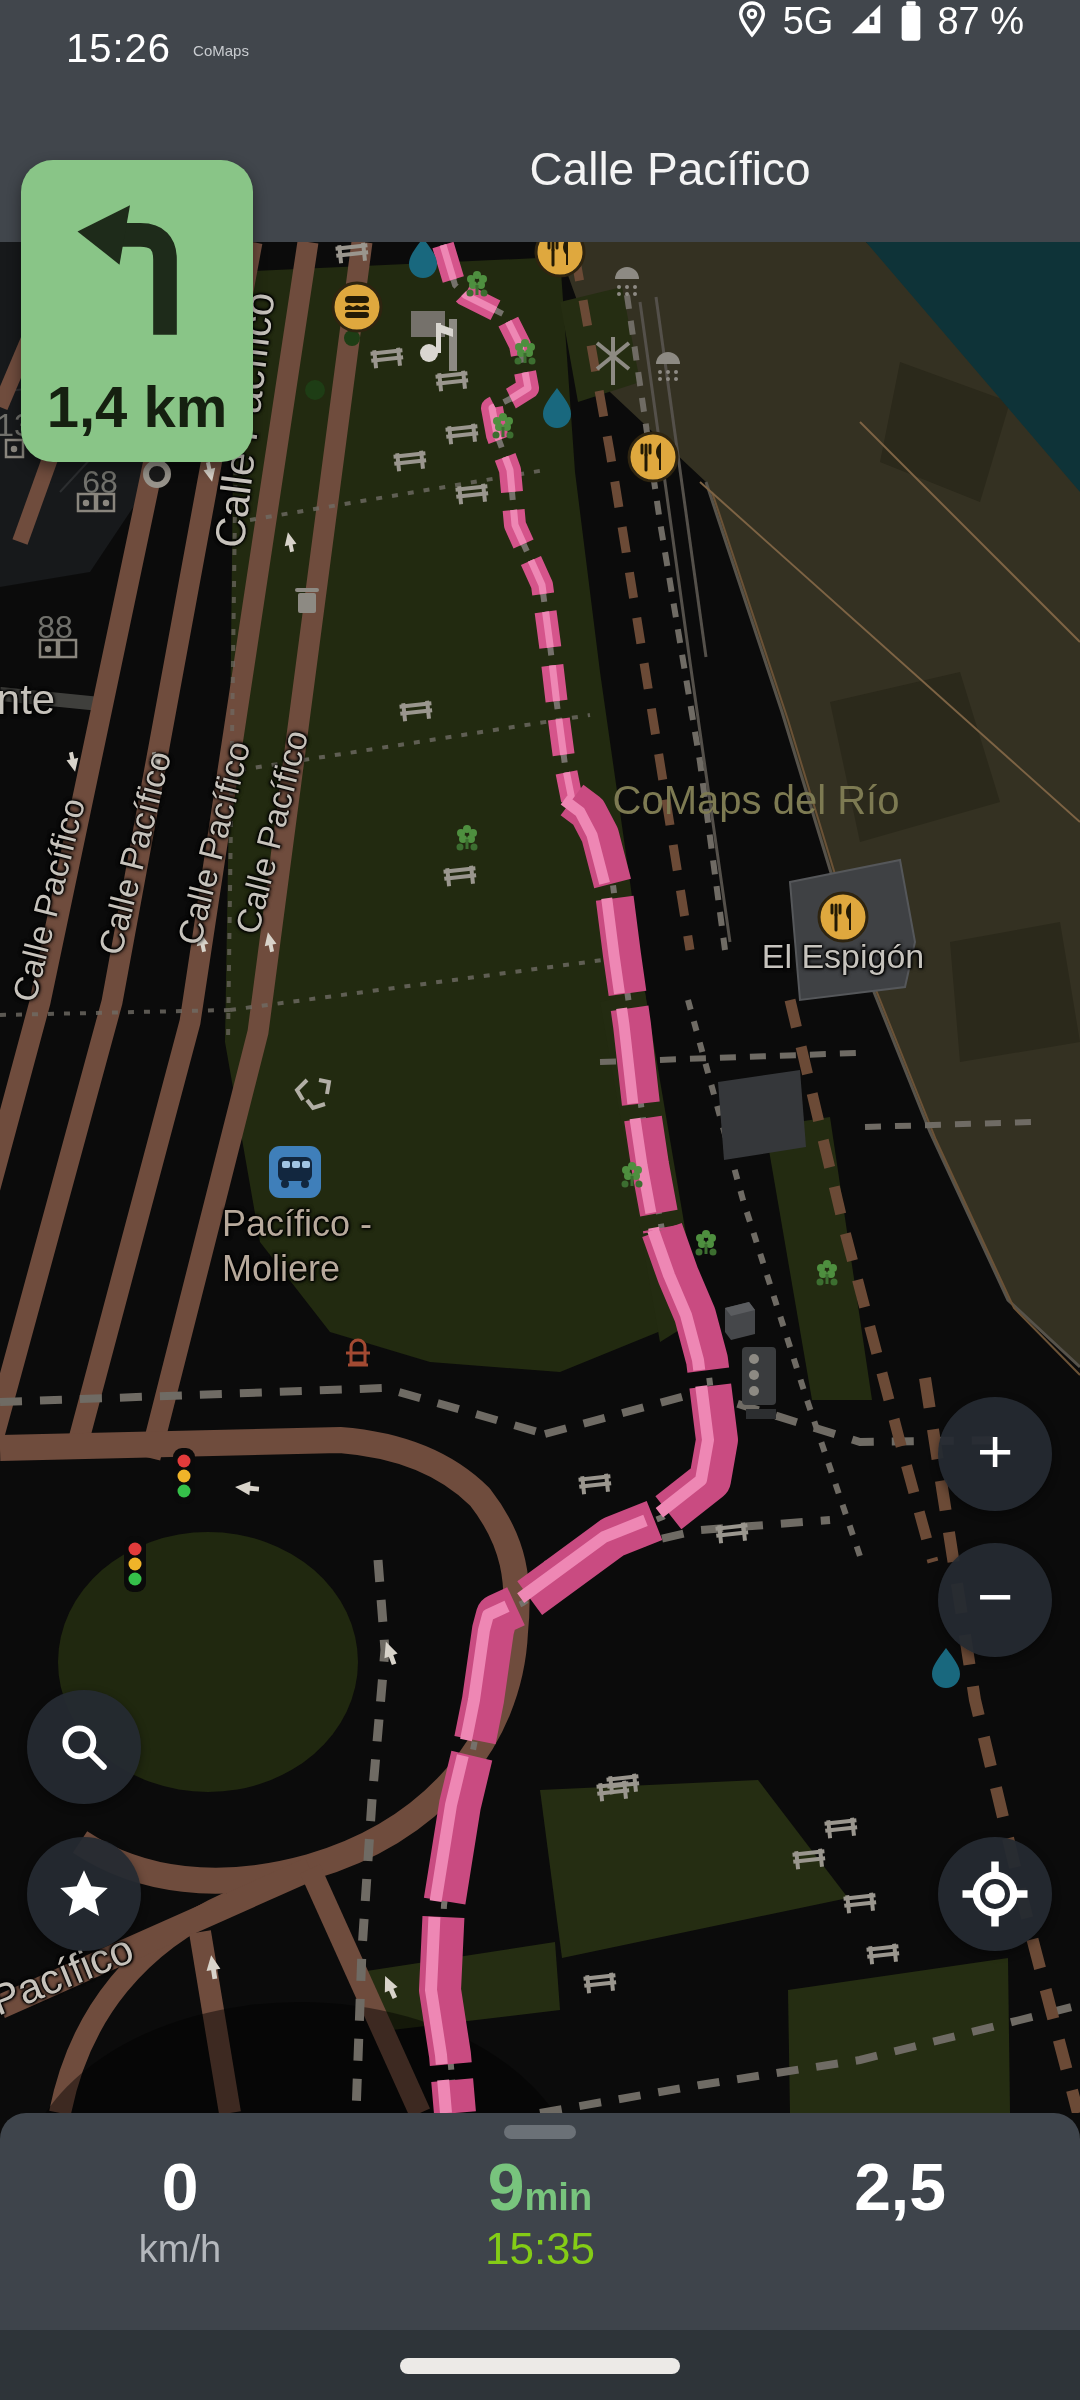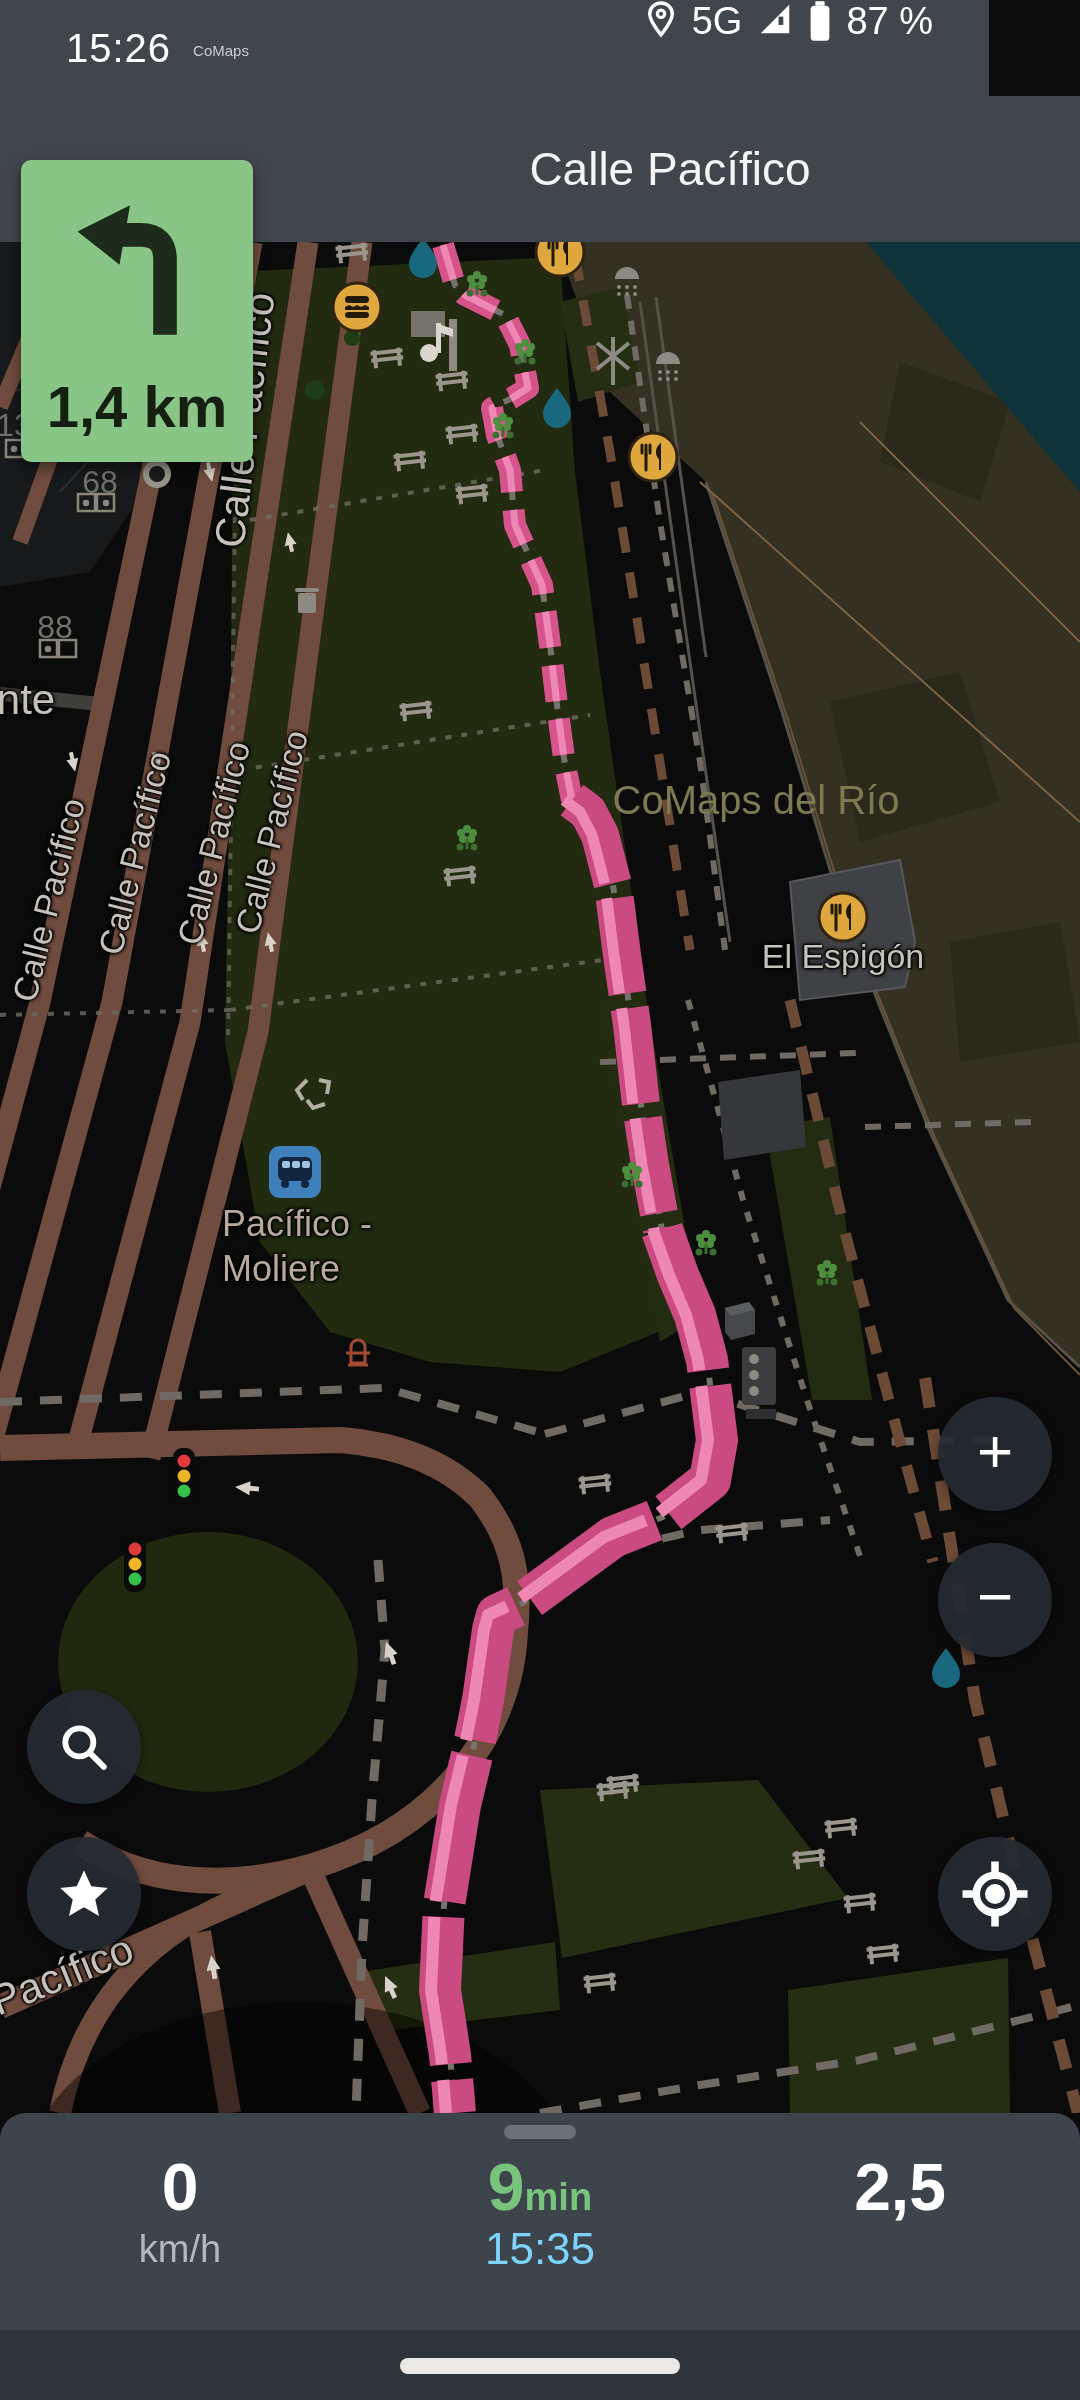--- a/index.html
+++ b/index.html
@@ -1,30 +1,30 @@
 <!DOCTYPE html>
 <html><head>
 <meta charset="utf-8">
 <style>
   html,body{margin:0;padding:0;background:#000;}
   .phone{position:relative;width:1080px;height:2400px;overflow:hidden;background:#0b0b0b;
          font-family:"Liberation Sans",sans-serif;}
   
-  .statusbar{position:absolute;left:0;top:0;width:989px;height:96px;background:#41464c;z-index:30;
+  .statusbar{position:absolute;left:0;top:0;width:1080px;height:96px;background:#41464c;z-index:30;
              display:flex;align-items:center;color:#fff;}
   .sb-time{font-size:40px;font-weight:500;margin-left:66px;letter-spacing:1px;}
   .sb-app{font-size:15px;color:#c9ccd0;margin-left:22px;margin-top:4px;}
   .sb-right{position:absolute;right:56px;top:0;height:96px;display:flex;align-items:flex-start;gap:14px;}
   .sb-right .txt{font-size:38px;font-weight:400;}
   .header{position:absolute;left:0;top:96px;width:1080px;height:146px;background:#41464c;z-index:25;
           display:flex;align-items:center;}
   .header-title{position:absolute;left:270px;right:10px;text-align:center;color:#f4f4f4;font-size:46px;}
   
   .banner{position:absolute;left:21px;top:160px;width:232px;height:302px;background:#89c587;
-          border-radius:10px;z-index:40;box-shadow:0 6px 14px rgba(0,0,0,.45);
+          border-radius:32px;z-index:40;box-shadow:0 6px 14px rgba(0,0,0,.45);
           display:flex;flex-direction:column;align-items:center;justify-content:flex-end;}
   .banner-dist{font-size:58px;font-weight:700;color:#152010;margin-bottom:22px;white-space:nowrap;}
   .banner svg{position:absolute;top:24px;left:46px;}
   
   .map{position:absolute;left:0;top:242px;width:1080px;height:1871px;z-index:1;}
   .map-label{position:absolute;transform:translate(-50%,-50%);white-space:nowrap;color:#c6c2bb;
              text-shadow:0 0 4px #000,0 0 4px #000,1px 1px 2px #000,-1px -1px 2px #000;z-index:5;}
   
   .mbtn{position:absolute;width:114px;height:114px;border-radius:50%;background:rgba(37,42,49,.95);
         z-index:20;display:flex;align-items:center;justify-content:center;color:#fff;
@@ -33,21 +33,21 @@
   
   .panel{position:absolute;left:0;top:2113px;width:1080px;height:217px;background:#3e444b;
          border-radius:26px 26px 0 0;z-index:30;}
   .panel-handle{position:absolute;left:504px;top:12px;width:72px;height:14px;border-radius:7px;background:#6b7177;}
   .stats{position:absolute;left:0;top:40px;width:1080px;display:flex;}
   .stat{flex:1;text-align:center;}
   .stat .val{font-size:66px;font-weight:700;color:#fff;line-height:1.05;}
   .stat .unit{font-size:38px;color:#b4b8bd;margin-top:6px;}
   .eta-val{font-size:66px;font-weight:700;color:#78c47d;line-height:1.05;}
   .eta-val .min{font-size:38px;font-weight:700;}
-  .eta-time{font-size:44px;color:#7dd3fc;margin-top:2px;}
+  .eta-time{font-size:44px;color:#84cc16;margin-top:2px;}
   .footer{position:absolute;left:0;top:2330px;width:1080px;height:70px;background:#2e3439;z-index:31;}
   .gesture{position:absolute;left:400px;top:28px;width:280px;height:16px;border-radius:8px;background:#eceae7;}
 </style>
 </head>
 <body>
 
 <div class="phone">
 
   <div class="map">
     <svg width="1080" height="1871" viewBox="0 0 1080 1871" xmlns="http://www.w3.org/2000/svg">

